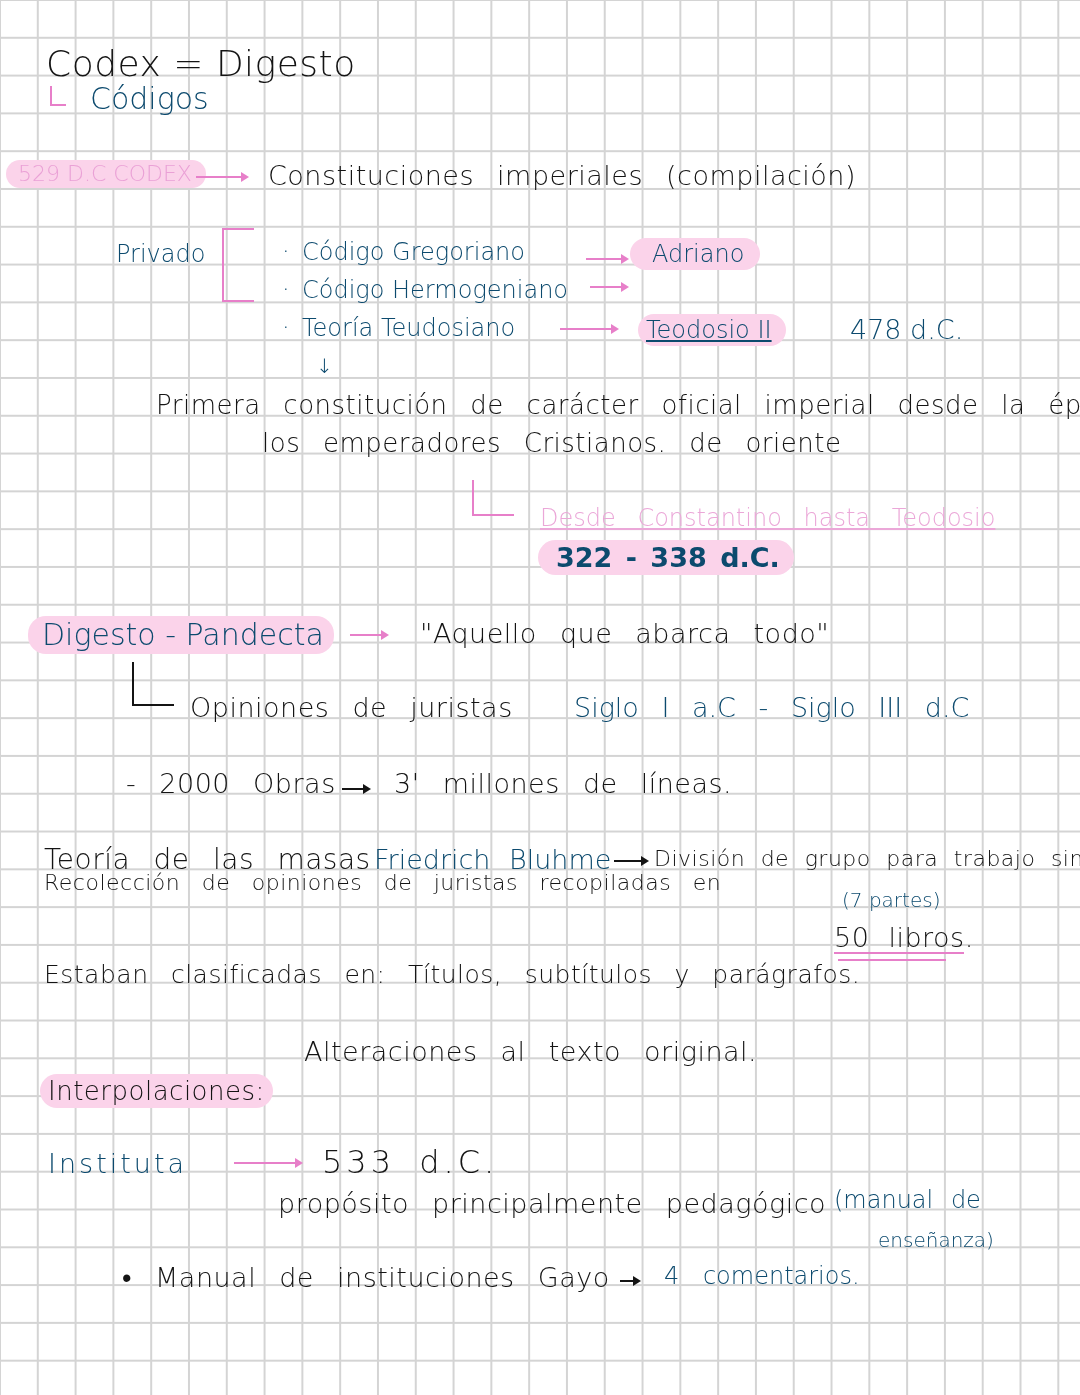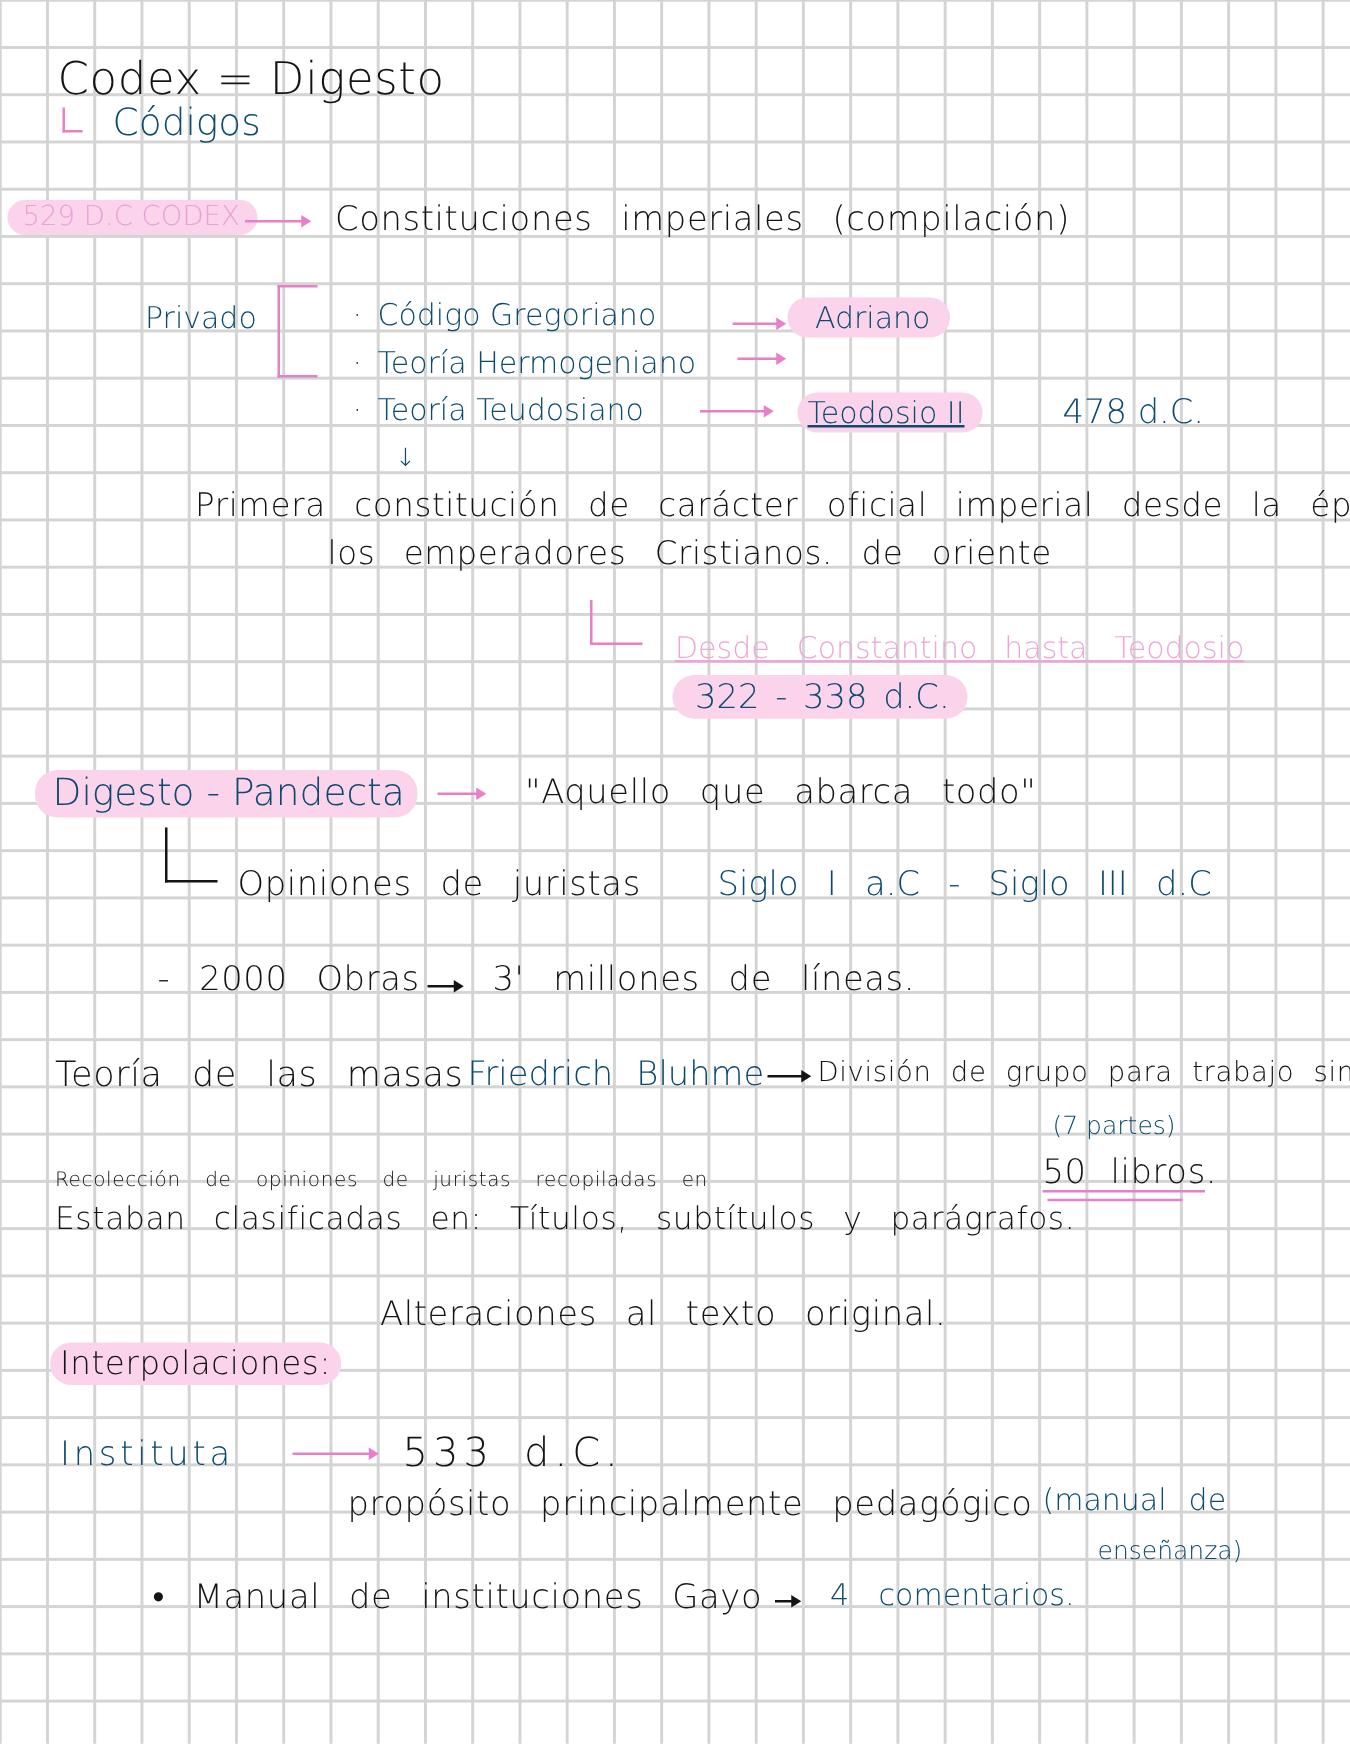--- a/index.html
+++ b/index.html
@@ -39,61 +39,61 @@
 <div class="t pink md" style="left:90px; top:84px; font-size:30px;">Códigos</div>
 
 <div class="t pink sm hl" style="left:6px; top:160px; font-size:22px; padding:3px 14px 3px 12px; color:#eaa1d6;">529 D.C CODEX</div>
 <div class="arrow pinkc" style="left:196px; top:176px; width:50px;"></div>
 <div class="t ink md word-sp" style="left:268px; top:162px;">Constituciones imperiales (compilación)</div>
 
 <div class="t pink sm" style="left:116px; top:242px;">Privado</div>
 <div class="bracket" style="left:222px; top:228px; width:30px; height:70px;"></div>
 
 <div class="t pink sm" style="left:280px; top:240px; padding-left:22px;">Código Gregoriano</div>
-<div class="t pink sm" style="left:280px; top:278px; padding-left:22px;">Teoría Hermogeniano</div>
+<div class="t pink sm" style="left:280px; top:278px; padding-left:22px;">Código Hermogeniano</div>
 <div class="t pink sm" style="left:280px; top:316px; padding-left:22px;">Teoría Teudosiano</div>
 <div class="t pink sm" style="left:282px; top:240px;">·</div>
 <div class="t pink sm" style="left:282px; top:278px;">·</div>
 <div class="t pink sm" style="left:282px; top:316px;">·</div>
 <div class="t pink xs" style="left:316px; top:356px;">↓</div>
 
 <div class="arrow pinkc" style="left:586px; top:258px; width:40px;"></div>
 <div class="arrow pinkc" style="left:590px; top:286px; width:36px;"></div>
 <div class="t pink sm hl" style="left:630px; top:238px; padding:4px 16px 4px 22px;">Adriano</div>
 
 <div class="arrow pinkc" style="left:560px; top:328px; width:56px;"></div>
 <div class="t pink sm hl" style="left:638px; top:314px; padding:4px 14px 4px 8px; text-decoration:underline;">Teodosio II</div>
 <div class="t pink md" style="left:850px; top:316px;">478 d.C.</div>
 
 <div class="t ink md word-sp" style="left:156px; top:392px; font-size:26px;">Primera constitución de carácter oficial imperial desde la época</div>
 <div class="t ink md word-sp" style="left:262px; top:430px; font-size:26px;">los emperadores Cristianos. de oriente</div>
 
 <div class="elbow" style="left:472px; top:480px; width:40px; height:34px; border-color:#e77fc9;"></div>
 <div class="t pink sm word-sp" style="left:540px; top:506px; text-decoration:underline; color:#eba7d8;">Desde Constantino hasta Teodosio</div>
-<div class="t pink md hl" style="left:538px; top:540px; padding:4px 14px 4px 18px; word-spacing:4px;">322 - 338 d.C.</div>
+<div class="t pink md hl" style="left:538px; top:540px; padding:4px 14px 4px 18px; word-spacing:4px;font-weight:bold;">322 - 338 d.C.</div>
 
 <div class="t pink md hl" style="left:28px; top:616px; padding:4px 10px 4px 14px; font-size:30px;">Digesto - Pandecta</div>
 <div class="arrow pinkc" style="left:350px; top:634px; width:36px;"></div>
 <div class="t ink md word-sp" style="left:420px; top:620px;">"Aquello que abarca todo"</div>
 
 <div class="elbow" style="left:132px; top:662px; width:40px; height:42px; border-color:#141414;"></div>
 <div class="t ink md word-sp" style="left:190px; top:694px;">Opiniones de juristas</div>
 <div class="t pink md word-sp" style="left:574px; top:694px;">Siglo I a.C - Siglo III d.C</div>
 
 <div class="t ink md word-sp" style="left:126px; top:770px;">- 2000 Obras</div>
 <div class="arrow black" style="left:342px; top:788px; width:26px;"></div>
 <div class="t ink md word-sp" style="left:394px; top:770px;">3' millones de líneas.</div>
 
 <div class="t ink md word-sp" style="left:44px; top:846px; font-size:28px;">Teoría de las masas</div>
 <div class="t pink md" style="left:374px; top:846px; word-spacing:10px;">Friedrich Bluhme</div>
 <div class="arrow black" style="left:614px; top:860px; width:32px;"></div>
 <div class="t ink sm" style="left:654px; top:848px; font-size:22px; word-spacing:8px;">División de grupo para trabajo simul.</div>
 
 <div class="t pink xs" style="left:842px; top:890px;">(7 partes)</div>
-<div class="t ink md word-sp" style="left:44px; top:936px; font-size:16px;">Recolección de opiniones de juristas recopiladas en</div>
+<div class="t ink md word-sp" style="left:44px; top:872px; font-size:22px;">Recolección de opiniones de juristas recopiladas en</div>
 <div class="t ink md" style="left:834px; top:924px; word-spacing:10px;">50 libros.</div>
 <div class="uline" style="left:834px; top:952px; width:130px; background:#e77fc9;"></div>
 <div class="uline" style="left:838px; top:959px; width:108px; background:#e77fc9;"></div>
 <div class="t ink md word-sp" style="left:44px; top:962px; font-size:25px;">Estaban clasificadas en: Títulos, subtítulos y parágrafos.</div>
 
 <div class="t ink md hl" style="left:40px; top:1038px; padding:4px 8px; font-size:26px;margin-top:36px;">Interpolaciones:</div>
 <div class="t ink md word-sp" style="left:304px; top:1038px;">Alteraciones al texto original.</div>
 
 <div class="t pink md" style="left:48px; top:1150px; letter-spacing:3px;">Instituta</div>
 <div class="arrow pinkc" style="left:234px; top:1162px; width:66px;"></div>

